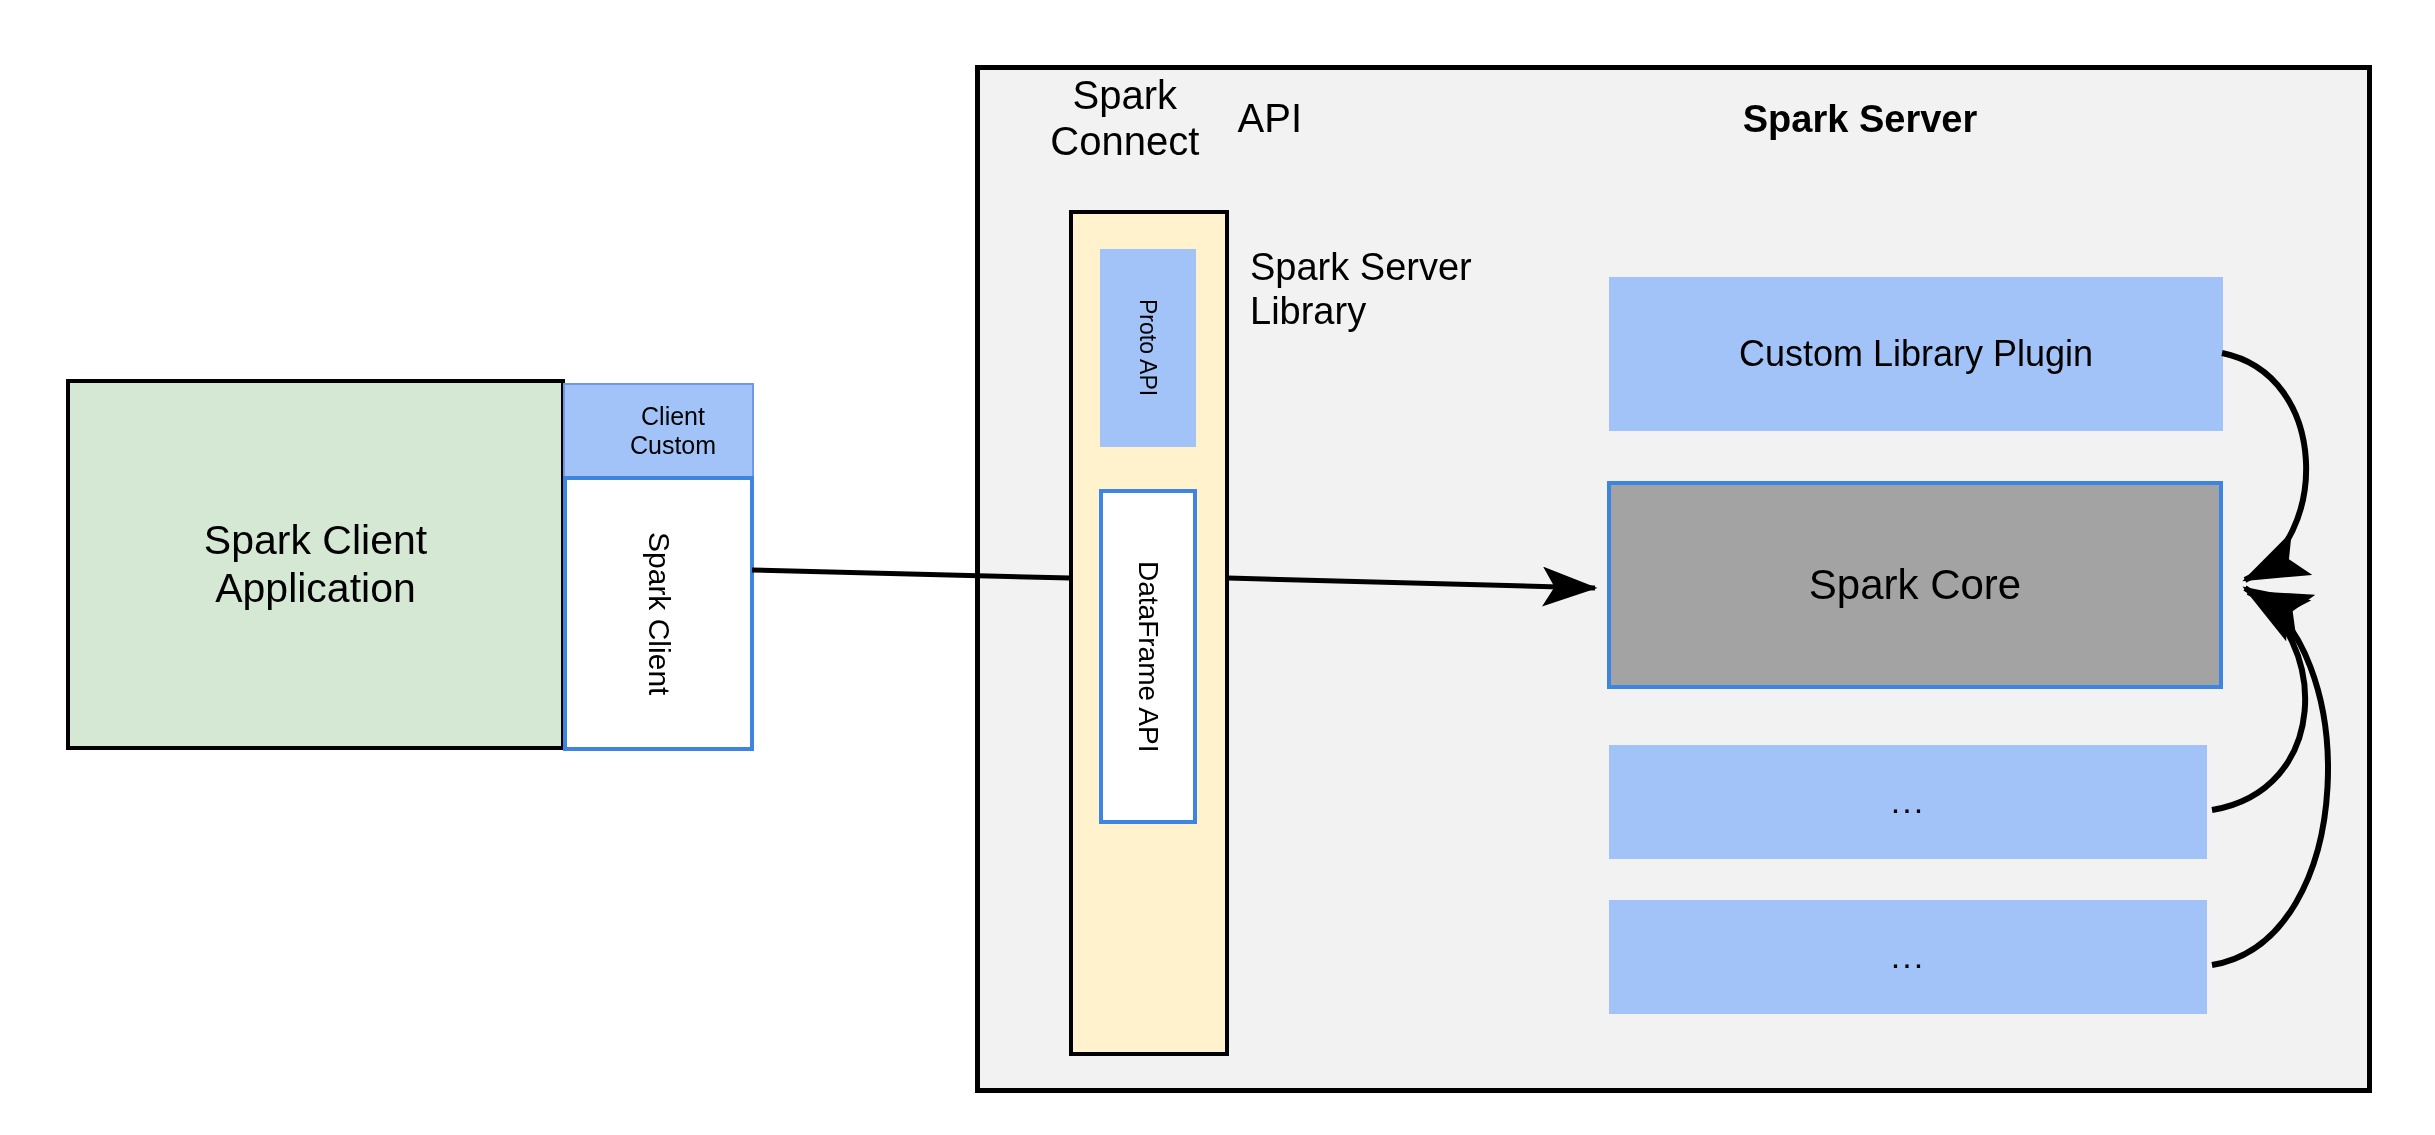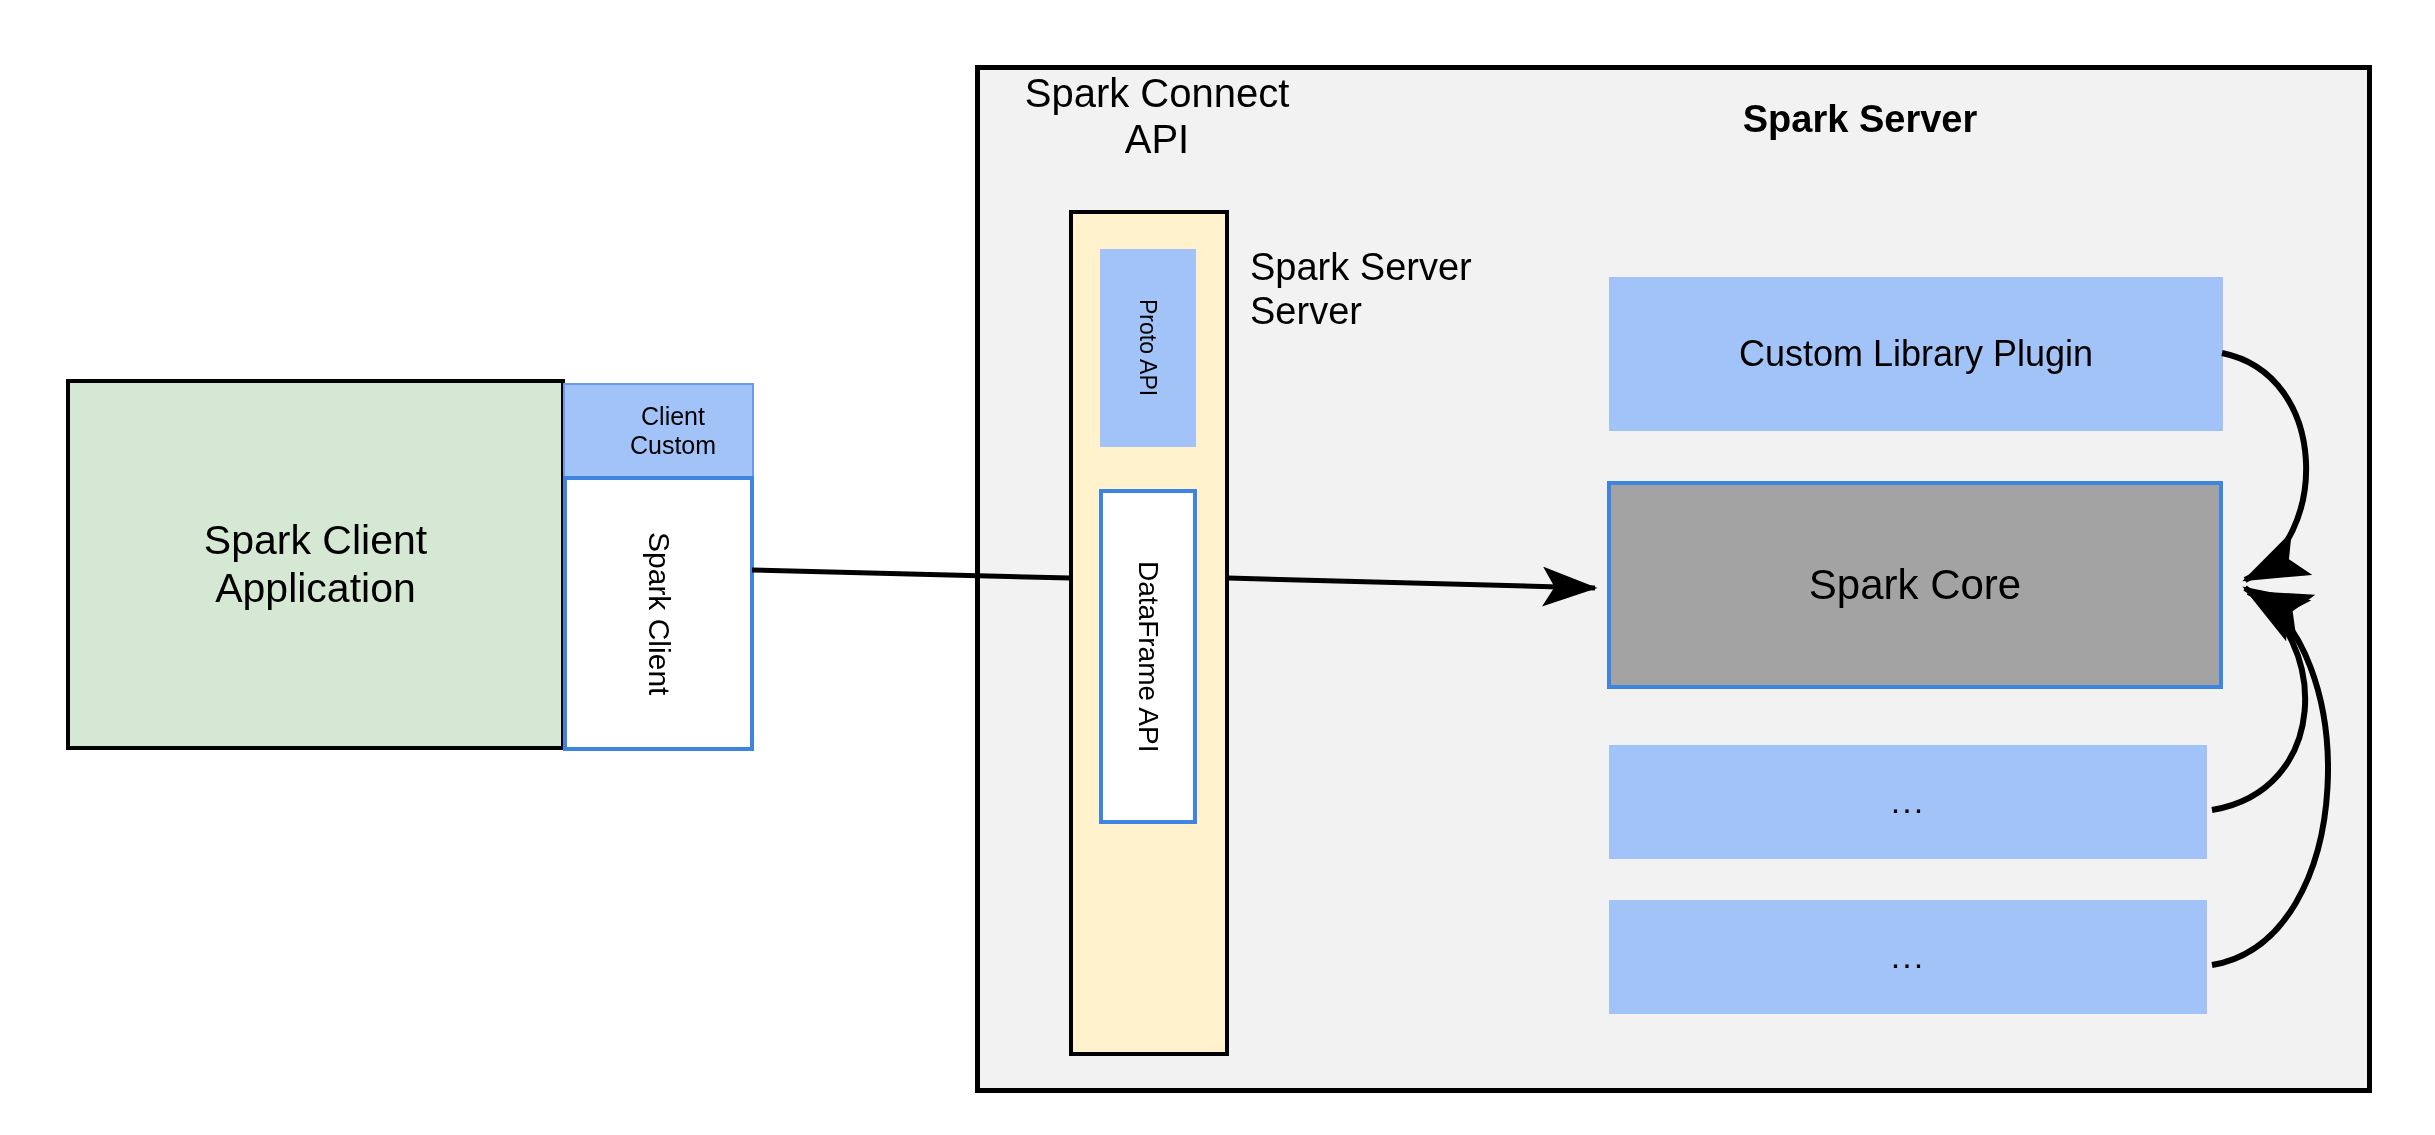--- a/index.html
+++ b/index.html
@@ -58,21 +58,20 @@
   #server-container {
     left: 975px; top: 65px;
     width: 1397px; height: 1028px;
     background: #f2f2f2;
     border: 5px solid #000000;
   }
   #spark-connect-label {
     left: 1012px; top: 70px;
     width: 290px; height: 95px;
     font-size: 40px;
-    flex-direction: column;
     justify-content: flex-start;
   }
   #spark-server-title {
     left: 1720px; top: 95px;
     width: 280px; height: 50px;
     font-size: 38px;
     font-weight: bold;
   }
   #server-library-label {
     left: 1250px; top: 240px;
@@ -168,21 +167,21 @@
 
   <div class="box" id="spark-connect-label">
     <div>Spark Connect</div>
     <div>API</div>
   </div>
 
   <div class="box" id="spark-server-title">Spark Server</div>
 
   <div class="box" id="server-library-label">
     <div>Spark Server</div>
-    <div>Server</div>
+    <div>Library</div>
   </div>
 
   <div class="box" id="connect-api-column"></div>
 
   <div class="box" id="proto-api">
     <span class="vert">Proto API</span>
   </div>
 
   <div class="box" id="dataframe-api">
     <span class="vert">DataFrame API</span>

